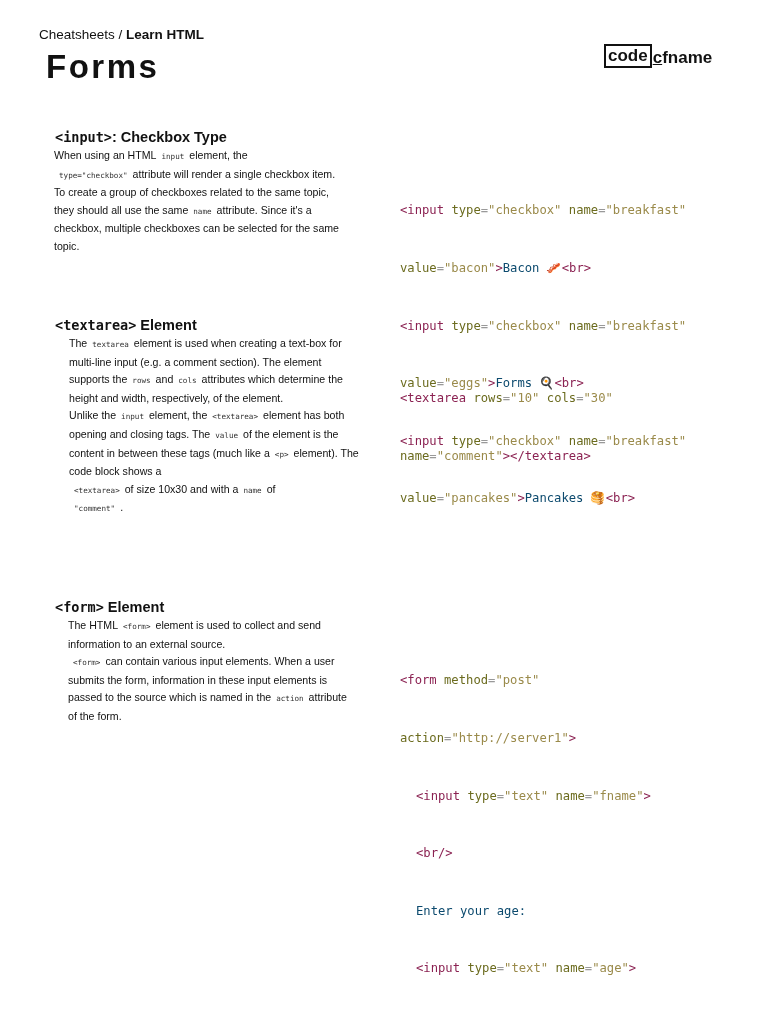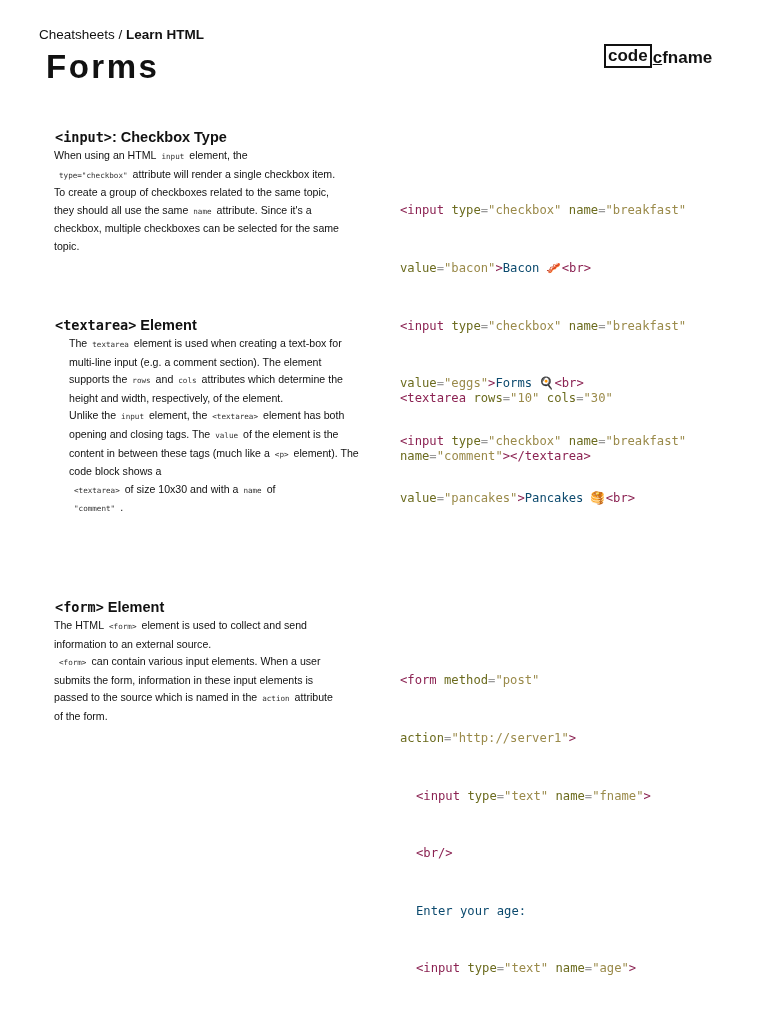--- a/index.html
+++ b/index.html
@@ -76,21 +76,21 @@
   </p>
 </div>
 <div class="code-block" style="top:351px;">
   <span class="code-line"><span class="t">&lt;textarea</span> <span class="a">rows</span><span class="e">=</span><span class="v">"10"</span> <span class="a">cols</span><span class="e">=</span><span class="v">"30"</span></span>
   <span class="code-line"><span class="a">name</span><span class="e">=</span><span class="v">"comment"</span><span class="t">&gt;&lt;/textarea&gt;</span></span>
 </div>
 
 <h2 class="section-title" style="top:591px;">
   <span class="code">&lt;form&gt;</span><span> Element</span>
 </h2>
-<div class="desc" style="top:617px;">
+<div class="desc" style="top:617px;margin-left:14px;">
   <p>
     <span>The HTML</span><span class="ic">&lt;form&gt;</span><span>element is used to collect and send information to an external source.</span>
   </p>
   <p>
     <span class="ic">&lt;form&gt;</span><span>can contain various input elements. When a user submits the form, information in these input elements is passed to the source which is named in the</span><span class="ic">action</span><span>attribute of the form.</span>
   </p>
 </div>
 <div class="code-block" style="top:633px;">
   <span class="code-line"><span class="t">&lt;form</span> <span class="a">method</span><span class="e">=</span><span class="v">"post"</span></span>
   <span class="code-line"><span class="a">action</span><span class="e">=</span><span class="v">"http://server1"</span><span class="t">&gt;</span></span>

